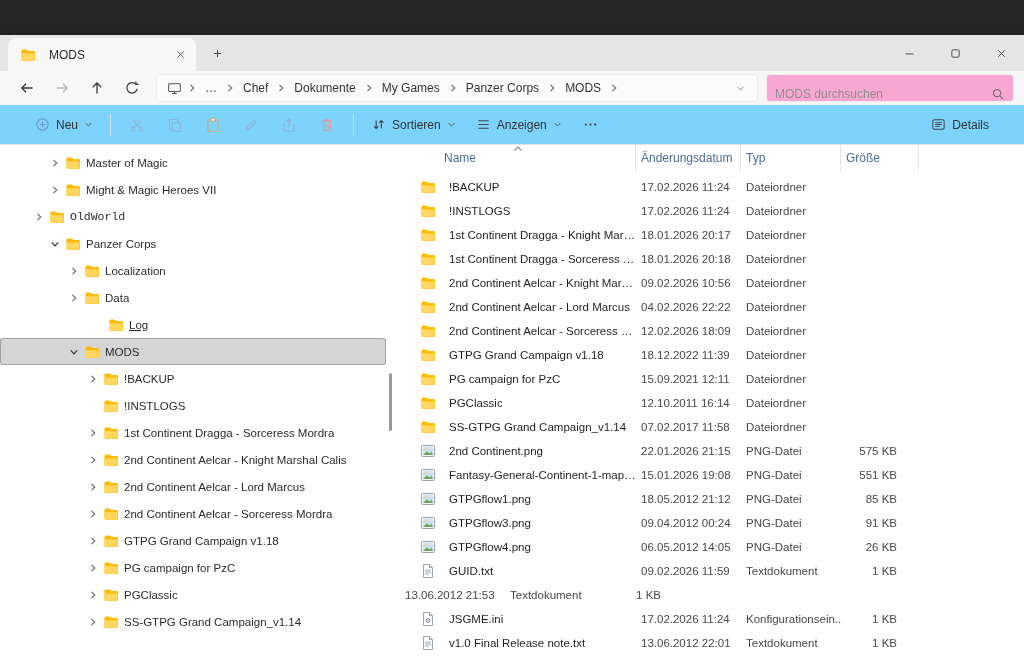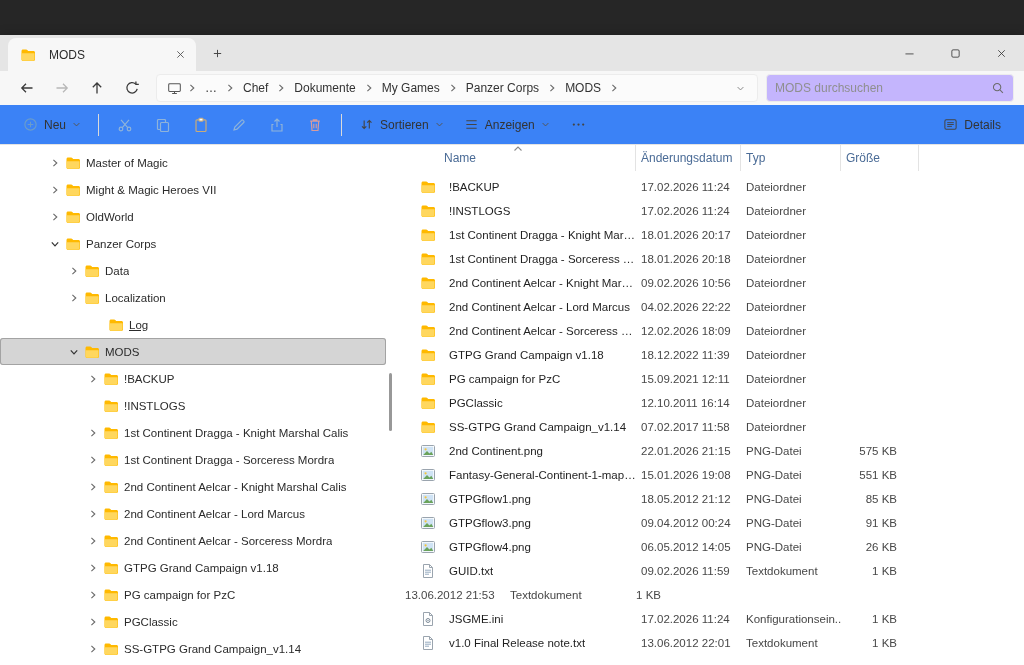--- a/index.html
+++ b/index.html
@@ -28,29 +28,29 @@
 
   
   .addressbar { height:34px; background:#f7f7f7; display:flex; align-items:center; padding:0 10px; gap:2px; flex:0 0 auto; }
   .navbtn { width:33px; height:28px; display:flex; align-items:center; justify-content:center; border-radius:4px; flex:0 0 auto; }
   .crumbbar { flex:1; height:28px; background:#fbfbfb; border:1px solid #ececec; border-radius:4px;
               display:flex; align-items:center; padding:0 6px; margin:0 6px; overflow:hidden; }
   .crumb { font-size:12px; color:#333; padding:3px 7px; border-radius:4px; white-space:nowrap; }
   .crumb-sep { display:flex; align-items:center; padding:0 1px; }
   .crumb-icon { display:flex; align-items:center; padding:0 4px; }
   .addr-drop { margin-left:auto; display:flex; align-items:center; padding:0 6px; }
-  .searchbox { width:248px; height:28px; background:#c4b5fd; border:1px solid #ececec; border-radius:4px;
-               display:flex; align-items:center; padding:0 8px; flex:0 0 auto; }
+  .searchbox { width:248px; height:28px; background:#f9a8d4; border:1px solid #ececec; border-radius:4px;
+               display:flex; align-items:flex-end; padding:0 8px; flex:0 0 auto; }
   .searchbox input { flex:1; border:none; outline:none; background:transparent; font-size:12px; color:#333;
                      font-family:"Liberation Sans", sans-serif; }
   .searchbox input::placeholder { color:#8f8f8f; }
 
   
-  .toolbar { height:40px; background:#3b82f6; border-bottom:1px solid #e3e3e3; display:flex; align-items:center;
-             padding:0 14px; gap:2px; flex:0 0 auto; }
+  .toolbar { height:40px; background:#7dd3fc; border-bottom:1px solid #e3e3e3; display:flex; align-items:center;
+             padding:0 26px; gap:2px; flex:0 0 auto; }
   .tbtn { display:flex; align-items:center; gap:6px; height:30px; padding:0 9px; border-radius:4px; font-size:12px; color:#333; }
   .tbtn-icon { width:36px; justify-content:center; }
   .tdiv { width:1px; height:22px; background:#dadada; margin:0 6px; }
   .t-right { margin-left:auto; }
 
   
   .content { flex:1; display:flex; overflow:hidden; background:#fff; }
 
   
   .sidebar { width:400px; flex:0 0 auto; position:relative; overflow:hidden; padding-top:4px; }
@@ -346,37 +346,37 @@
               </svg>
             </span>
             <span class="ic">
               <svg width="16" height="16" viewBox="0 0 16 16">
                 <path d="M1.5 4c0-.8.7-1.5 1.5-1.5h3.2c.4 0 .8.2 1.1.5l.9.9h5.3c.8 0 1.5.7 1.5 1.5v7c0 .8-.7 1.5-1.5 1.5H3c-.8 0-1.5-.7-1.5-1.5z" fill="#ffb900"></path>
                 <path d="M1.5 6.2h13v6c0 .8-.7 1.5-1.5 1.5H3c-.8 0-1.5-.7-1.5-1.5z" fill="#ffd75e"></path>
               </svg>
             </span>
             <span class="lbl">Might &amp; Magic Heroes VII</span>
           </div>
+          <div class="tree-row" style="padding-left: 34px; font-family: Liberation Mono, monospace;">
+            <span class="chev">
+              <svg width="10" height="10" viewBox="0 0 10 10">
+                <path d="M3.4 1.8 6.8 5 3.4 8.2" fill="none" stroke="#6a6a6a" stroke-width="1.1"></path>
+              </svg>
+            </span>
+            <span class="ic">
+              <svg width="16" height="16" viewBox="0 0 16 16">
+                <path d="M1.5 4c0-.8.7-1.5 1.5-1.5h3.2c.4 0 .8.2 1.1.5l.9.9h5.3c.8 0 1.5.7 1.5 1.5v7c0 .8-.7 1.5-1.5 1.5H3c-.8 0-1.5-.7-1.5-1.5z" fill="#ffb900"></path>
+                <path d="M1.5 6.2h13v6c0 .8-.7 1.5-1.5 1.5H3c-.8 0-1.5-.7-1.5-1.5z" fill="#ffd75e"></path>
+              </svg>
+            </span>
+            <span class="lbl">OldWorld</span>
+          </div>
           <div class="tree-row" style="padding-left: 50px;">
             <span class="chev">
               <svg width="10" height="10" viewBox="0 0 10 10">
-                <path d="M3.4 1.8 6.8 5 3.4 8.2" fill="none" stroke="#6a6a6a" stroke-width="1.1"></path>
-              </svg>
-            </span>
-            <span class="ic">
-              <svg width="16" height="16" viewBox="0 0 16 16">
-                <path d="M1.5 4c0-.8.7-1.5 1.5-1.5h3.2c.4 0 .8.2 1.1.5l.9.9h5.3c.8 0 1.5.7 1.5 1.5v7c0 .8-.7 1.5-1.5 1.5H3c-.8 0-1.5-.7-1.5-1.5z" fill="#ffb900"></path>
-                <path d="M1.5 6.2h13v6c0 .8-.7 1.5-1.5 1.5H3c-.8 0-1.5-.7-1.5-1.5z" fill="#ffd75e"></path>
-              </svg>
-            </span>
-            <span class="lbl">OldWorld</span>
-          </div>
-          <div class="tree-row" style="padding-left: 50px;">
-            <span class="chev">
-              <svg width="10" height="10" viewBox="0 0 10 10">
                 <path d="M1.8 3.4 5 6.8 8.2 3.4" fill="none" stroke="#333" stroke-width="1.2"></path>
               </svg>
             </span>
             <span class="ic">
               <svg width="16" height="16" viewBox="0 0 16 16">
                 <path d="M1.5 4c0-.8.7-1.5 1.5-1.5h3.2c.4 0 .8.2 1.1.5l.9.9h5.3c.8 0 1.5.7 1.5 1.5v7c0 .8-.7 1.5-1.5 1.5H3c-.8 0-1.5-.7-1.5-1.5z" fill="#ffb900"></path>
                 <path d="M1.5 6.2h13v6c0 .8-.7 1.5-1.5 1.5H3c-.8 0-1.5-.7-1.5-1.5z" fill="#ffd75e"></path>
               </svg>
             </span>
             <span class="lbl">Panzer Corps</span>
@@ -386,35 +386,35 @@
               <svg width="10" height="10" viewBox="0 0 10 10">
                 <path d="M3.4 1.8 6.8 5 3.4 8.2" fill="none" stroke="#6a6a6a" stroke-width="1.1"></path>
               </svg>
             </span>
             <span class="ic">
               <svg width="16" height="16" viewBox="0 0 16 16">
                 <path d="M1.5 4c0-.8.7-1.5 1.5-1.5h3.2c.4 0 .8.2 1.1.5l.9.9h5.3c.8 0 1.5.7 1.5 1.5v7c0 .8-.7 1.5-1.5 1.5H3c-.8 0-1.5-.7-1.5-1.5z" fill="#ffb900"></path>
                 <path d="M1.5 6.2h13v6c0 .8-.7 1.5-1.5 1.5H3c-.8 0-1.5-.7-1.5-1.5z" fill="#ffd75e"></path>
               </svg>
             </span>
+            <span class="lbl">Localization</span>
+          </div>
+          <div class="tree-row" style="padding-left: 69px;">
+            <span class="chev">
+              <svg width="10" height="10" viewBox="0 0 10 10">
+                <path d="M3.4 1.8 6.8 5 3.4 8.2" fill="none" stroke="#6a6a6a" stroke-width="1.1"></path>
+              </svg>
+            </span>
+            <span class="ic">
+              <svg width="16" height="16" viewBox="0 0 16 16">
+                <path d="M1.5 4c0-.8.7-1.5 1.5-1.5h3.2c.4 0 .8.2 1.1.5l.9.9h5.3c.8 0 1.5.7 1.5 1.5v7c0 .8-.7 1.5-1.5 1.5H3c-.8 0-1.5-.7-1.5-1.5z" fill="#ffb900"></path>
+                <path d="M1.5 6.2h13v6c0 .8-.7 1.5-1.5 1.5H3c-.8 0-1.5-.7-1.5-1.5z" fill="#ffd75e"></path>
+              </svg>
+            </span>
             <span class="lbl">Data</span>
-          </div>
-          <div class="tree-row" style="padding-left: 69px;">
-            <span class="chev">
-              <svg width="10" height="10" viewBox="0 0 10 10">
-                <path d="M3.4 1.8 6.8 5 3.4 8.2" fill="none" stroke="#6a6a6a" stroke-width="1.1"></path>
-              </svg>
-            </span>
-            <span class="ic">
-              <svg width="16" height="16" viewBox="0 0 16 16">
-                <path d="M1.5 4c0-.8.7-1.5 1.5-1.5h3.2c.4 0 .8.2 1.1.5l.9.9h5.3c.8 0 1.5.7 1.5 1.5v7c0 .8-.7 1.5-1.5 1.5H3c-.8 0-1.5-.7-1.5-1.5z" fill="#ffb900"></path>
-                <path d="M1.5 6.2h13v6c0 .8-.7 1.5-1.5 1.5H3c-.8 0-1.5-.7-1.5-1.5z" fill="#ffd75e"></path>
-              </svg>
-            </span>
-            <span class="lbl">Localization</span>
           </div>
           <div class="tree-row" style="padding-left: 93px; text-decoration: underline;">
             <span class="chev"></span>
             <span class="ic">
               <svg width="16" height="16" viewBox="0 0 16 16">
                 <path d="M1.5 4c0-.8.7-1.5 1.5-1.5h3.2c.4 0 .8.2 1.1.5l.9.9h5.3c.8 0 1.5.7 1.5 1.5v7c0 .8-.7 1.5-1.5 1.5H3c-.8 0-1.5-.7-1.5-1.5z" fill="#ffb900"></path>
                 <path d="M1.5 6.2h13v6c0 .8-.7 1.5-1.5 1.5H3c-.8 0-1.5-.7-1.5-1.5z" fill="#ffd75e"></path>
               </svg>
             </span>
             <span class="lbl">Log</span>
@@ -449,34 +449,20 @@
           </div>
           <div class="tree-row" style="padding-left: 88px;">
             <span class="chev"></span>
             <span class="ic">
               <svg width="16" height="16" viewBox="0 0 16 16">
                 <path d="M1.5 4c0-.8.7-1.5 1.5-1.5h3.2c.4 0 .8.2 1.1.5l.9.9h5.3c.8 0 1.5.7 1.5 1.5v7c0 .8-.7 1.5-1.5 1.5H3c-.8 0-1.5-.7-1.5-1.5z" fill="#ffb900"></path>
                 <path d="M1.5 6.2h13v6c0 .8-.7 1.5-1.5 1.5H3c-.8 0-1.5-.7-1.5-1.5z" fill="#ffd75e"></path>
               </svg>
             </span>
             <span class="lbl">!INSTLOGS</span>
-          </div>
-          <div class="tree-row" style="padding-left: 88px;">
-            <span class="chev">
-              <svg width="10" height="10" viewBox="0 0 10 10">
-                <path d="M3.4 1.8 6.8 5 3.4 8.2" fill="none" stroke="#6a6a6a" stroke-width="1.1"></path>
-              </svg>
-            </span>
-            <span class="ic">
-              <svg width="16" height="16" viewBox="0 0 16 16">
-                <path d="M1.5 4c0-.8.7-1.5 1.5-1.5h3.2c.4 0 .8.2 1.1.5l.9.9h5.3c.8 0 1.5.7 1.5 1.5v7c0 .8-.7 1.5-1.5 1.5H3c-.8 0-1.5-.7-1.5-1.5z" fill="#ffb900"></path>
-                <path d="M1.5 6.2h13v6c0 .8-.7 1.5-1.5 1.5H3c-.8 0-1.5-.7-1.5-1.5z" fill="#ffd75e"></path>
-              </svg>
-            </span>
-            <span class="lbl">1st Continent Dragga - Knight Marshal Calis</span>
           </div>
           <div class="tree-row" style="padding-left: 88px;">
             <span class="chev">
               <svg width="10" height="10" viewBox="0 0 10 10">
                 <path d="M3.4 1.8 6.8 5 3.4 8.2" fill="none" stroke="#6a6a6a" stroke-width="1.1"></path>
               </svg>
             </span>
             <span class="ic">
               <svg width="16" height="16" viewBox="0 0 16 16">
                 <path d="M1.5 4c0-.8.7-1.5 1.5-1.5h3.2c.4 0 .8.2 1.1.5l.9.9h5.3c.8 0 1.5.7 1.5 1.5v7c0 .8-.7 1.5-1.5 1.5H3c-.8 0-1.5-.7-1.5-1.5z" fill="#ffb900"></path>

